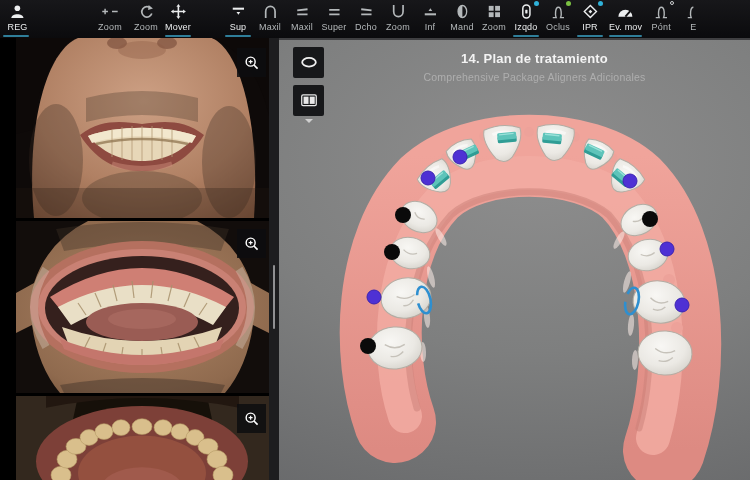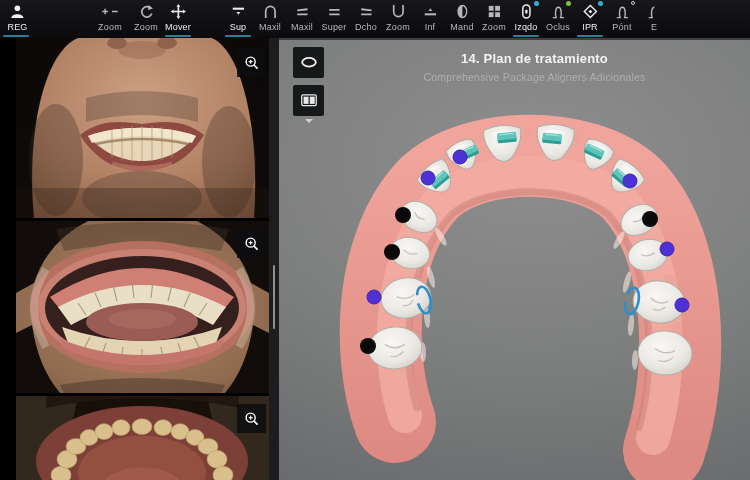--- a/index.html
+++ b/index.html
@@ -220,20 +220,30 @@
         </div>
         <div class="tb-item i-ipr active">
           <span class="tb-icon">
             <svg viewBox="0 0 20 16">
               <path d="M10,1.5 L16.5,8 L10,14.5 L3.5,8 Z" stroke="currentColor" stroke-width="1.5" fill="none"></path>
               <path d="M10,6 L12,8 L10,10 L8,8 Z" fill="currentColor"></path>
             </svg>
           </span>
           <span class="tb-label">IPR</span>
           <span class="tb-badge blue" style="background:#2FB1D9"></span>
+          <span class="tb-underline" style="background:#2F7E99"></span>
+        </div>
+        <div class="tb-item i-evmov active">
+          <span class="tb-icon">
+            <svg viewBox="0 0 20 16">
+              <path d="M2.5,13.5 A7.5,7.5 0 0 1 17.5,13.5 Z" fill="currentColor"></path>
+              <path d="M10,13.5 L15.2,7.6" stroke="#101012" stroke-width="2"></path>
+            </svg>
+          </span>
+          <span class="tb-label">Ev. mov</span>
           <span class="tb-underline" style="background:#2F7E99"></span>
         </div>
         <div class="tb-item i-pont">
           <span class="tb-icon">
             <svg viewBox="0 0 20 16">
               <path d="M4,14.5 H7.6 C6.6,12.5 6.3,3.5 10,3.5 C13.7,3.5 13.4,12.5 12.4,14.5 H16" stroke="currentColor" stroke-width="1.5" fill="none"></path>
             </svg>
           </span>
           <span class="tb-label">Pónt</span>
           <span class="tb-badge ring"></span>

